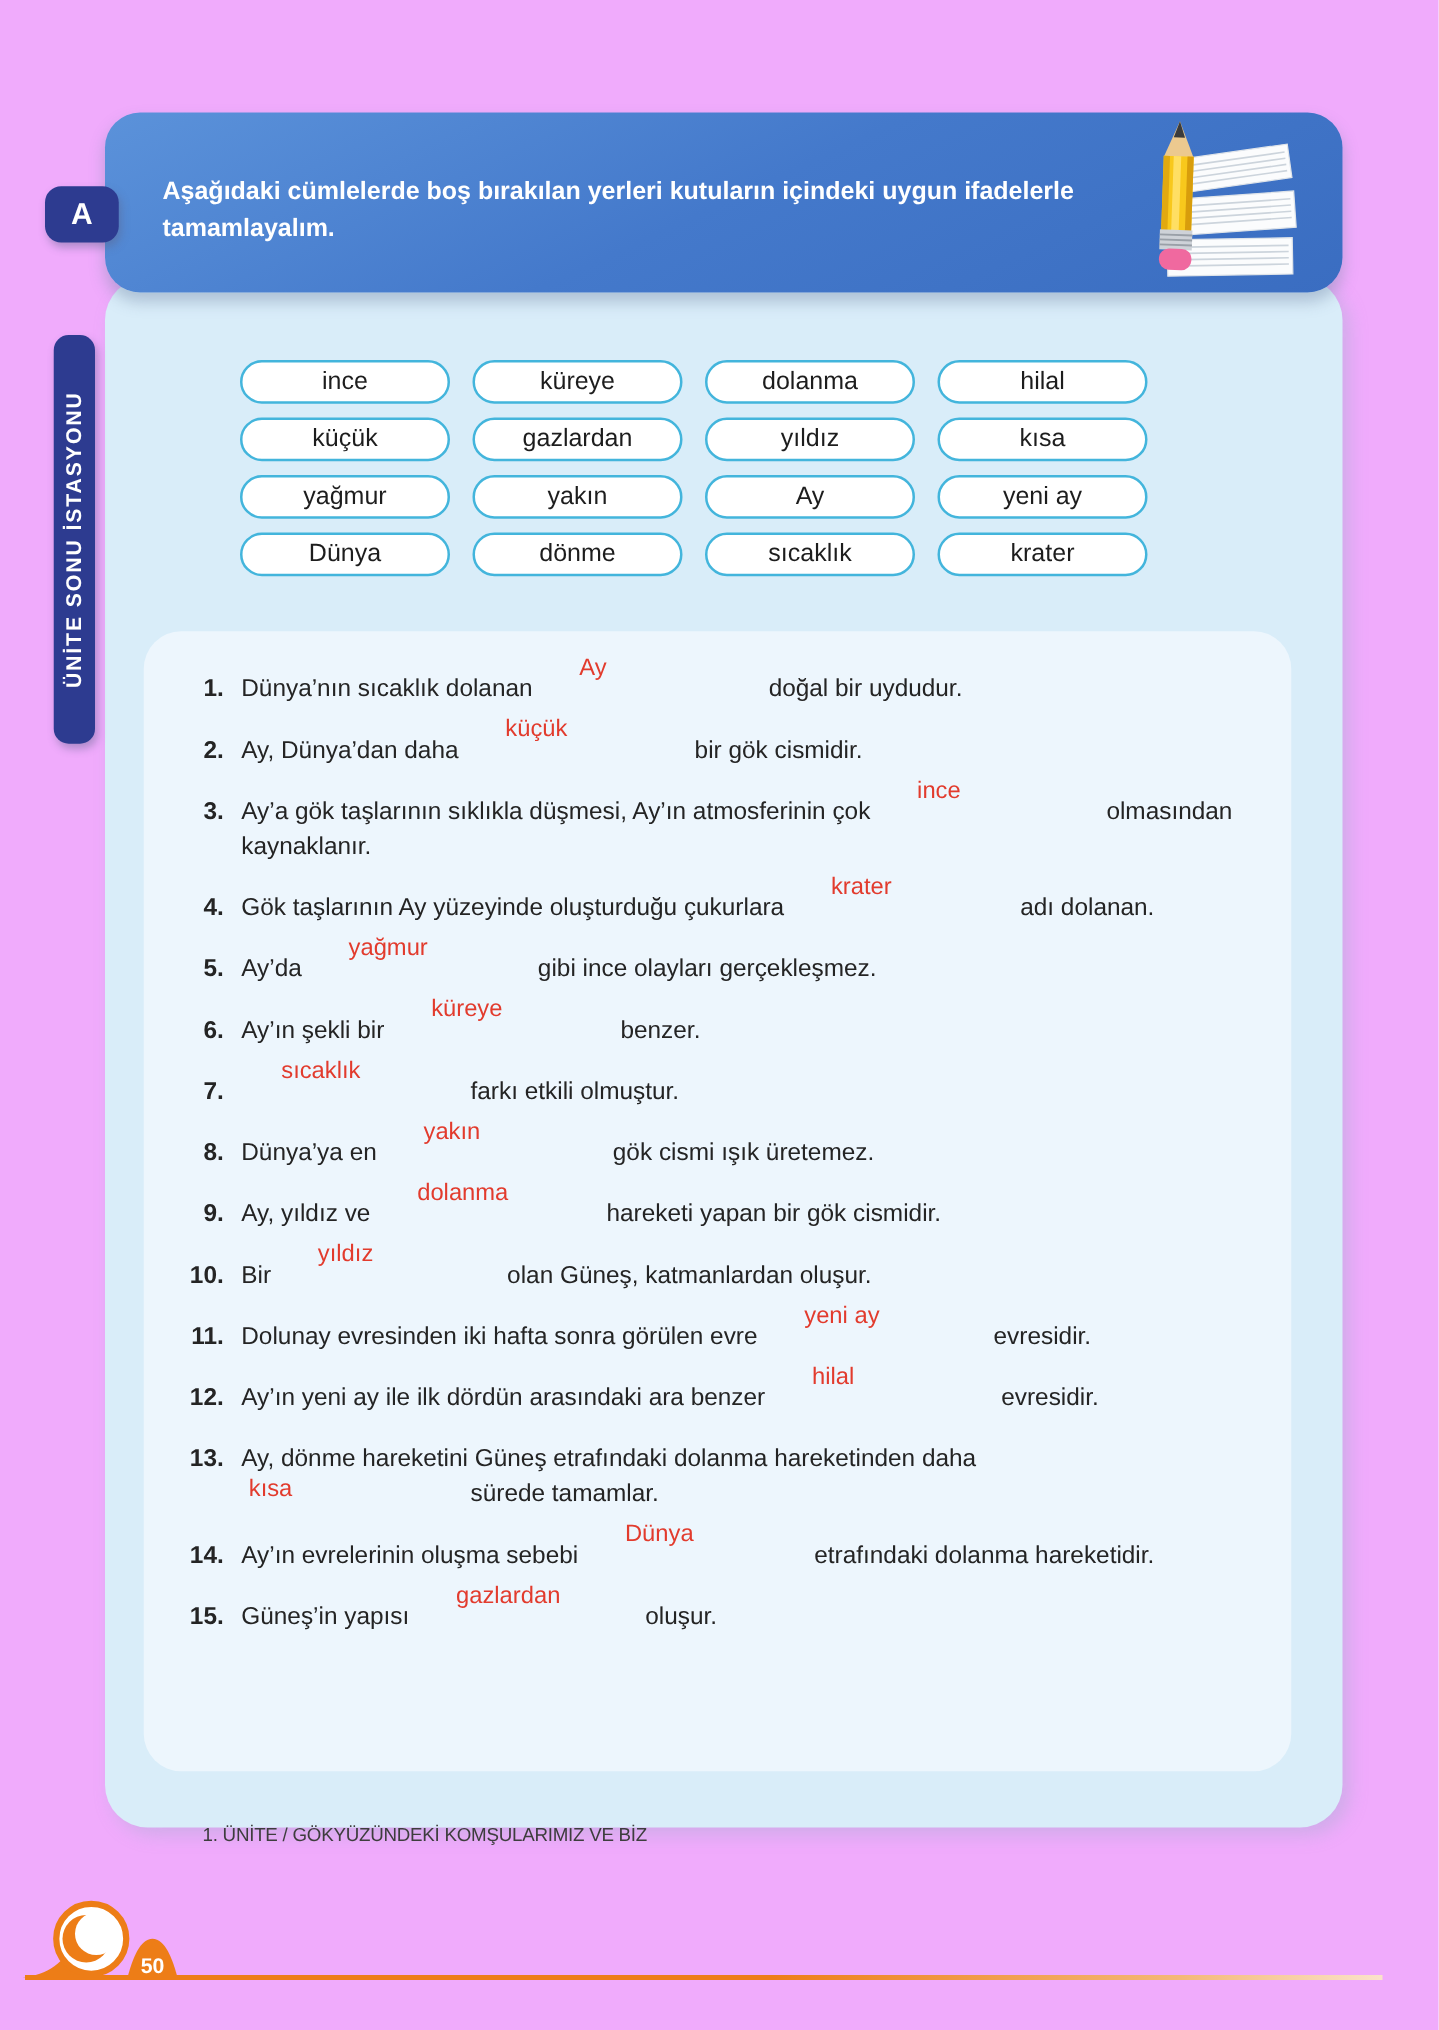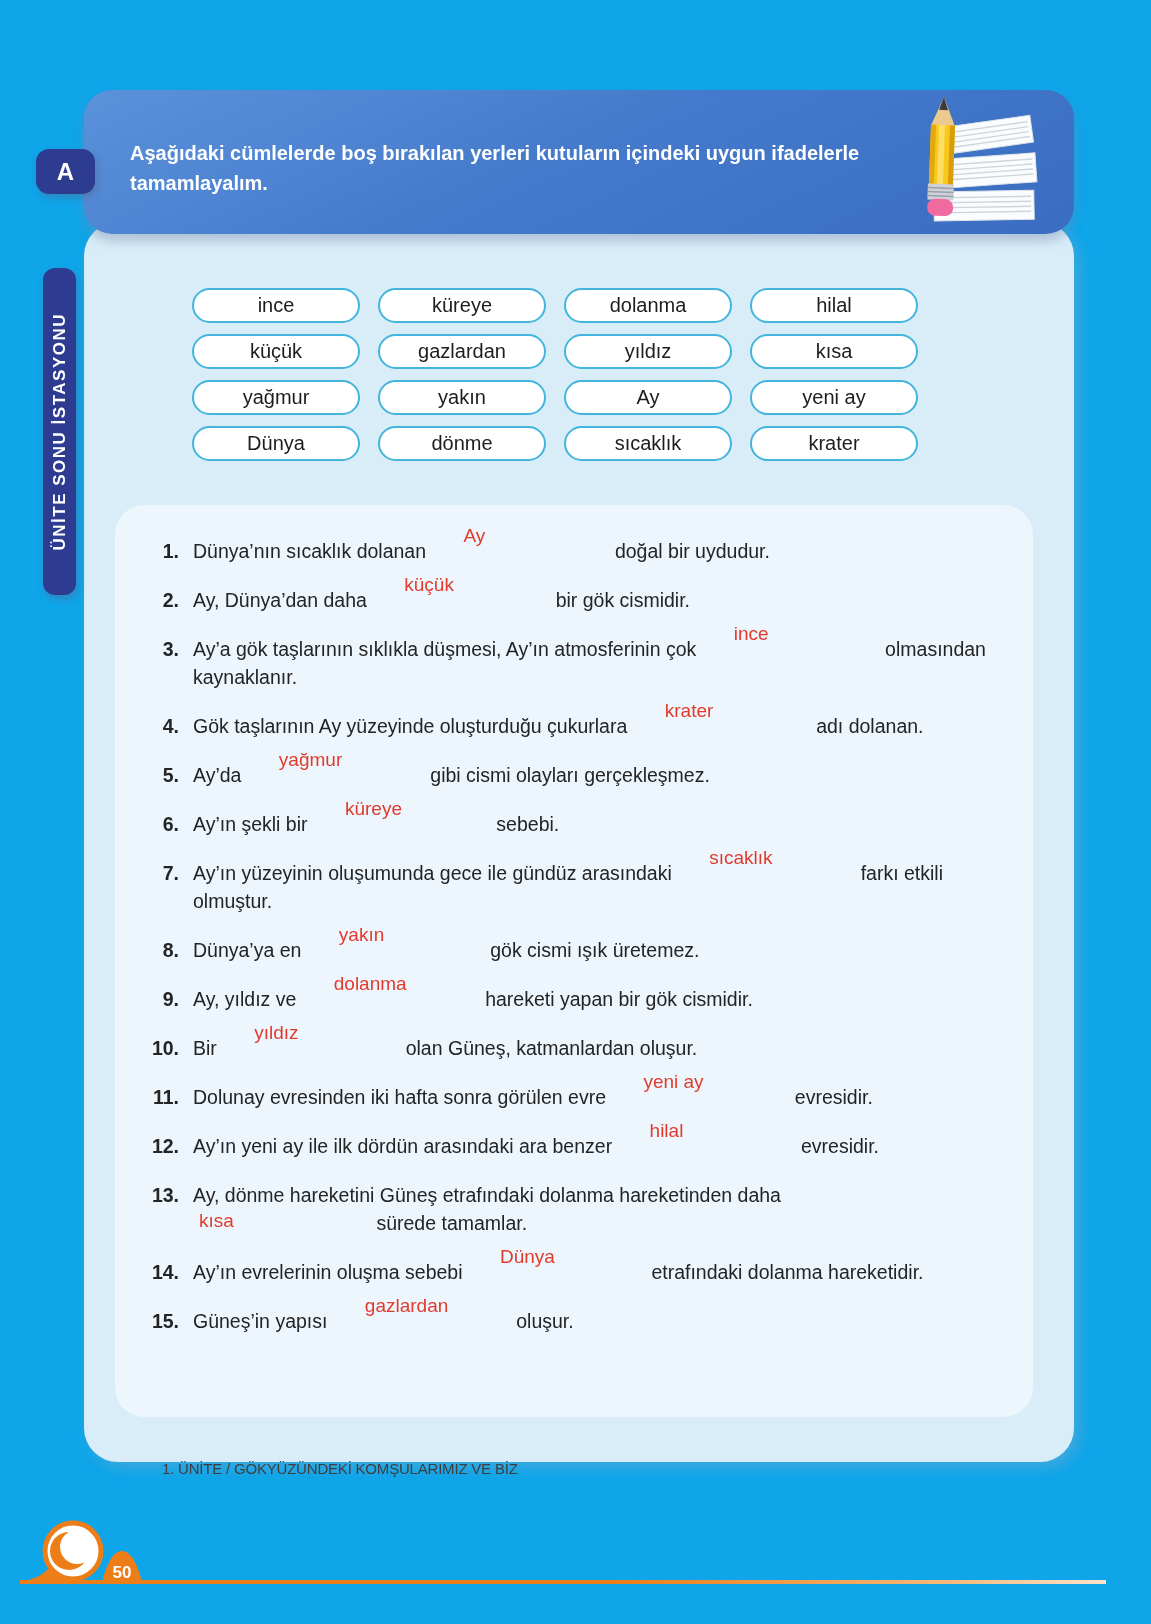--- a/index.html
+++ b/index.html
@@ -1,16 +1,16 @@
 <!DOCTYPE html>
 <html><head>
 <meta charset="utf-8">
 <style>
   html,body{margin:0;padding:0;background:#ffffff;}
-  .page{position:relative;width:1151px;height:1624px;background:#0ea5e9;overflow:hidden;
+  .page{position:relative;width:1151px;height:1624px;background:#f0abfc;overflow:hidden;
         font-family:"Liberation Sans",sans-serif;color:#222;}
 
   
   .outer-panel{position:absolute;left:84px;top:222px;width:990px;height:1240px;
                background:#d9edf9;border-radius:34px;
                box-shadow:6px 6px 14px rgba(150,175,200,.35);}
 
   
   .header-box{position:absolute;left:84px;top:90px;width:990px;height:144px;border-radius:28px;
               background:linear-gradient(155deg,#5b92da 0%,#4479cb 50%,#3a6dc1 100%);
@@ -152,29 +152,29 @@
         <div class="q">
           <div class="qnum">3.</div>
           <div class="qtext"><span>Ay’a gök taşlarının sıklıkla düşmesi, Ay’ın atmosferinin çok</span> <span class="blank"><span class="dots">......................................................................</span><span class="answer">ince</span></span> <span>olmasından kaynaklanır.</span></div>
         </div>
         <div class="q">
           <div class="qnum">4.</div>
           <div class="qtext"><span>Gök taşlarının Ay yüzeyinde oluşturduğu çukurlara</span> <span class="blank"><span class="dots">......................................................................</span><span class="answer">krater</span></span> <span>adı dolanan.</span></div>
         </div>
         <div class="q">
           <div class="qnum">5.</div>
-          <div class="qtext"><span>Ay’da</span> <span class="blank"><span class="dots">......................................................................</span><span class="answer">yağmur</span></span> <span>gibi cismi olayları gerçekleşmez.</span></div>
+          <div class="qtext"><span>Ay’da</span> <span class="blank"><span class="dots">......................................................................</span><span class="answer">yağmur</span></span> <span>gibi ince olayları gerçekleşmez.</span></div>
         </div>
         <div class="q">
           <div class="qnum">6.</div>
-          <div class="qtext"><span>Ay’ın şekli bir</span> <span class="blank"><span class="dots">......................................................................</span><span class="answer">küreye</span></span> <span>sebebi.</span></div>
+          <div class="qtext"><span>Ay’ın şekli bir</span> <span class="blank"><span class="dots">......................................................................</span><span class="answer">küreye</span></span> <span>benzer.</span></div>
         </div>
         <div class="q">
           <div class="qnum">7.</div>
-          <div class="qtext"><span>Ay’ın yüzeyinin oluşumunda gece ile gündüz arasındaki</span> <span class="blank"><span class="dots">......................................................................</span><span class="answer">sıcaklık</span></span> <span>farkı etkili olmuştur.</span></div>
+          <div class="qtext"> <span class="blank"><span class="dots">......................................................................</span><span class="answer">sıcaklık</span></span> <span>farkı etkili olmuştur.</span></div>
         </div>
         <div class="q">
           <div class="qnum">8.</div>
           <div class="qtext"><span>Dünya’ya en</span> <span class="blank"><span class="dots">......................................................................</span><span class="answer">yakın</span></span> <span>gök cismi ışık üretemez.</span></div>
         </div>
         <div class="q">
           <div class="qnum">9.</div>
           <div class="qtext"><span>Ay, yıldız ve</span> <span class="blank"><span class="dots">......................................................................</span><span class="answer">dolanma</span></span> <span>hareketi yapan bir gök cismidir.</span></div>
         </div>
         <div class="q">

